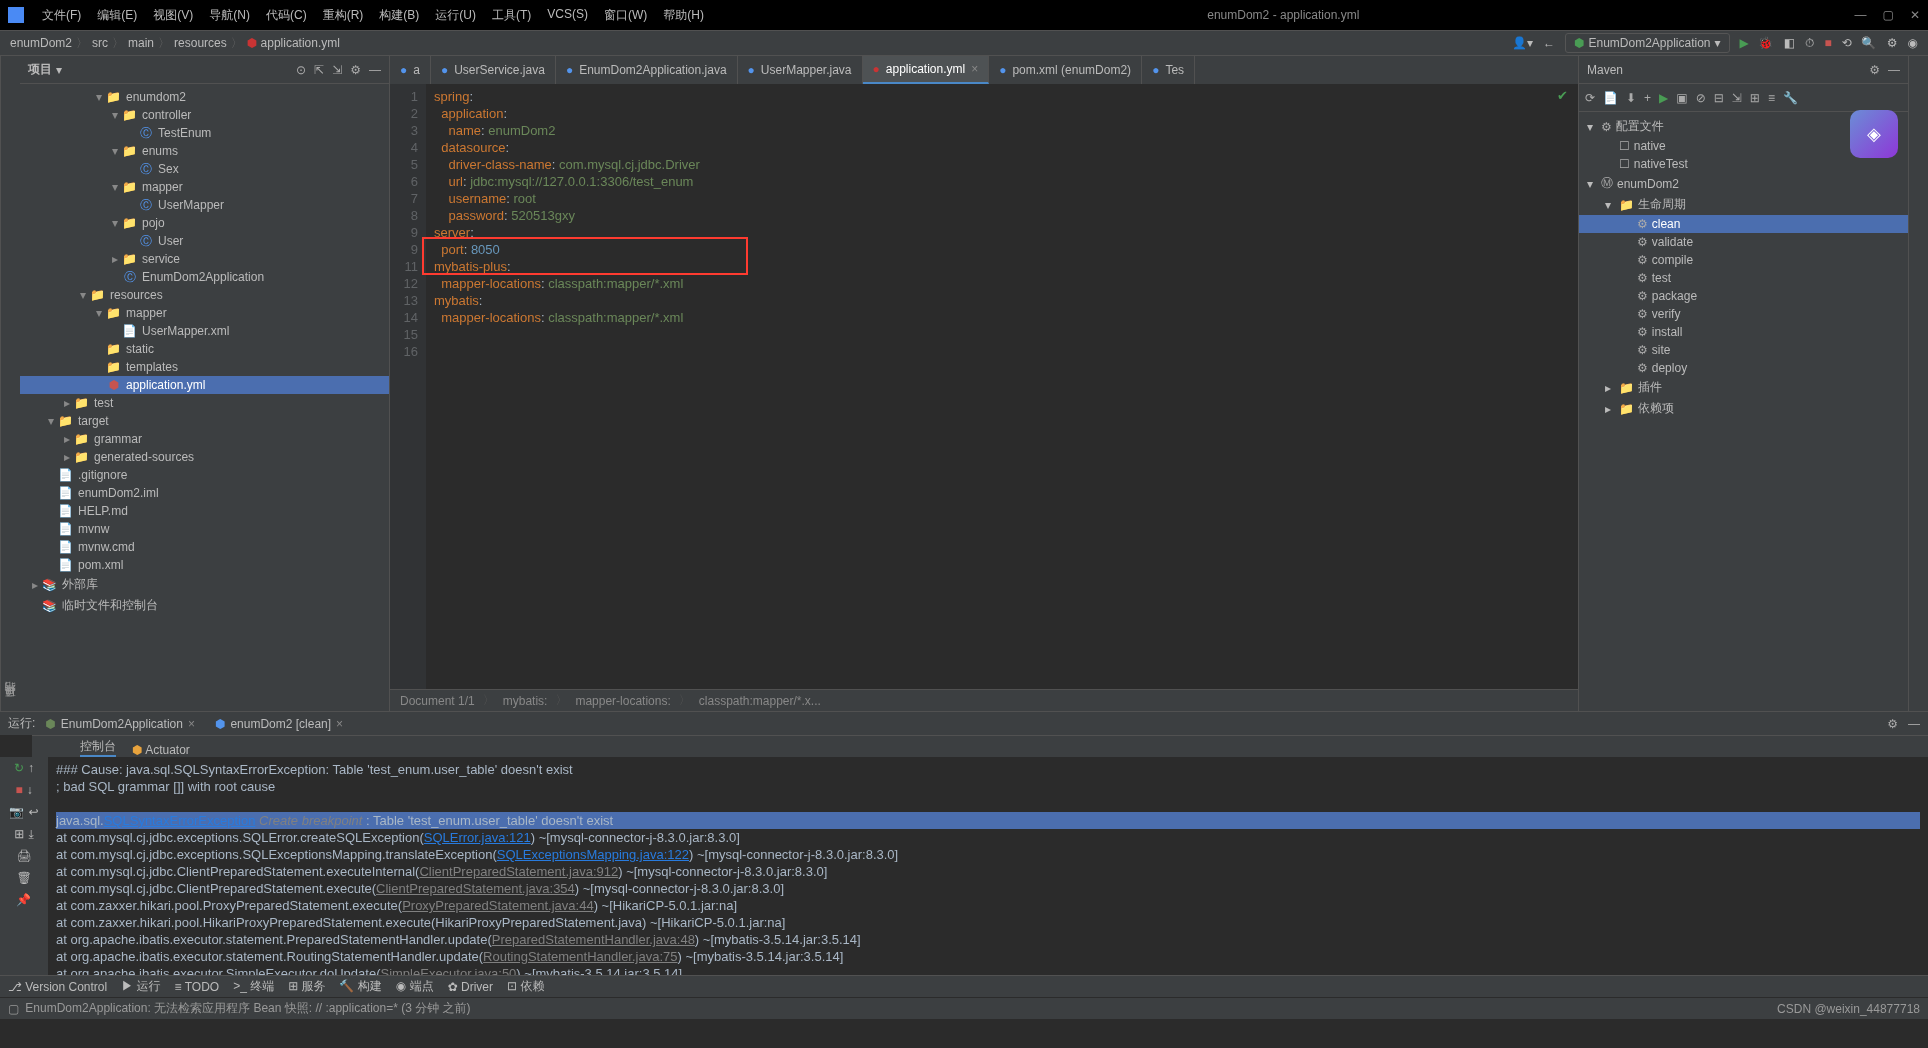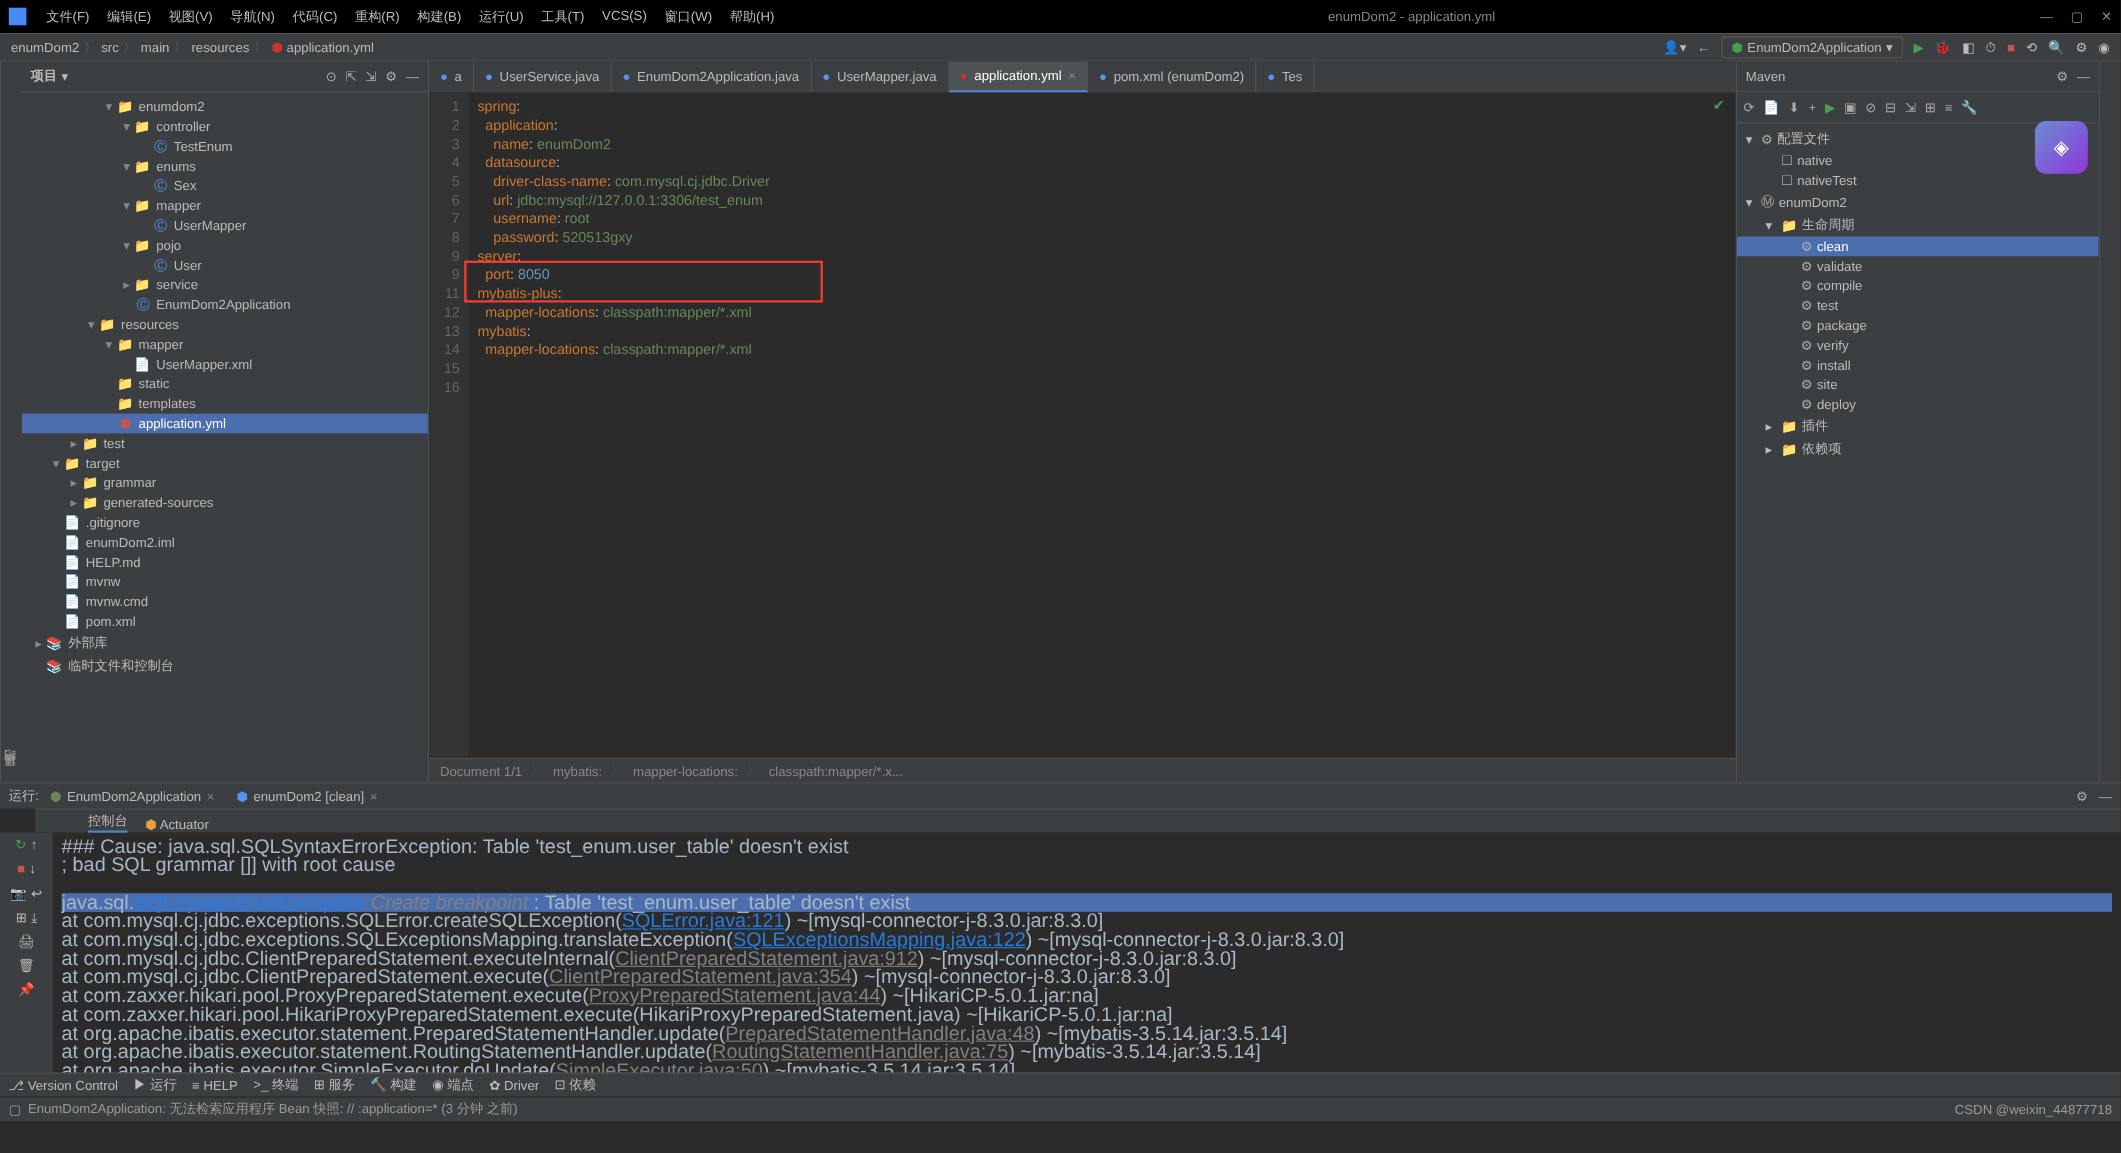--- a/index.html
+++ b/index.html
@@ -70,21 +70,21 @@
 .right-gutter { width: 20px; background: #3c3f41; border-left: 1px solid #515151; }
 
 
 .run-header { height: 24px; background: #3c3f41; border-top: 1px solid #515151; display: flex; align-items: center; padding: 0 8px; }
 .run-header .tab2 { padding: 3px 10px; display: flex; align-items: center; gap: 5px; }
 .run-header .right-icons { margin-left: auto; display: flex; gap: 10px; color: #aaa; }
 .run-tabs2 { height: 22px; background: #3c3f41; border-top: 1px solid #515151; display: flex; align-items: flex-end; padding-left: 48px; gap: 16px; margin-left: 32px; }
 .run-body { height: 218px; display: flex; background: #2b2b2b; }
 .run-left-icons { width: 48px; background: #3c3f41; display: flex; flex-direction: column; align-items: center; padding: 4px 0; gap: 8px; }
 .run-left-icons .col2 { display: flex; gap: 4px; }
-.console { flex: 1; font-family: "Consolas", monospace; font-size: 18px; color: #a9b7c6; padding: 4px 8px; line-height: 17px; overflow: hidden; }
+.console { flex: 1; font-family: "Consolas", monospace; font-size: 13px; color: #a9b7c6; padding: 4px 8px; line-height: 17px; overflow: hidden; }
 .console .err-line { background: #4b6eaf; }
 .console .link { color: #287bde; text-decoration: underline; }
 .console .gray-link { color: #808080; text-decoration: underline; }
 .console .breakpoint { color: #808080; font-style: italic; }
 
 
 .bottombar { height: 22px; background: #3c3f41; border-top: 1px solid #515151; display: flex; align-items: center; padding: 0 8px; gap: 14px; color: #bbb; }
 .statusbar { height: 22px; background: #3c3f41; display: flex; align-items: center; padding: 0 8px; color: #999; border-top: 1px solid #2b2b2b; }
 .statusbar .right { margin-left: auto; }
 
@@ -569,21 +569,21 @@
       <div>    at com.zaxxer.hikari.pool.HikariProxyPreparedStatement.execute(HikariProxyPreparedStatement.java) ~[HikariCP-5.0.1.jar:na]</div>
       <div>    at org.apache.ibatis.executor.statement.PreparedStatementHandler.update(<span class="gray-link">PreparedStatementHandler.java:48</span>) ~[mybatis-3.5.14.jar:3.5.14]</div>
       <div>    at org.apache.ibatis.executor.statement.RoutingStatementHandler.update(<span class="gray-link">RoutingStatementHandler.java:75</span>) ~[mybatis-3.5.14.jar:3.5.14]</div>
       <div>    at org.apache.ibatis.executor.SimpleExecutor.doUpdate(<span class="gray-link">SimpleExecutor.java:50</span>) ~[mybatis-3.5.14.jar:3.5.14]</div>
     </div>
 </div>
 
 <div class="bottombar" id="bottombar">
     <span>⎇ Version Control</span>
     <span>▶ 运行</span>
-    <span>≡ HELP</span>
+    <span>≡ TODO</span>
     <span>&gt;_ 终端</span>
     <span>⊞ 服务</span>
     <span>🔨 构建</span>
     <span>◉ 端点</span>
     <span>✿ Driver</span>
     <span>⊡ 依赖</span>
   </div>
 <div class="statusbar">
   <span>▢</span>
   <span style="margin-left:6px">EnumDom2Application: 无法检索应用程序 Bean 快照: // :application=* (3 分钟 之前)</span>

